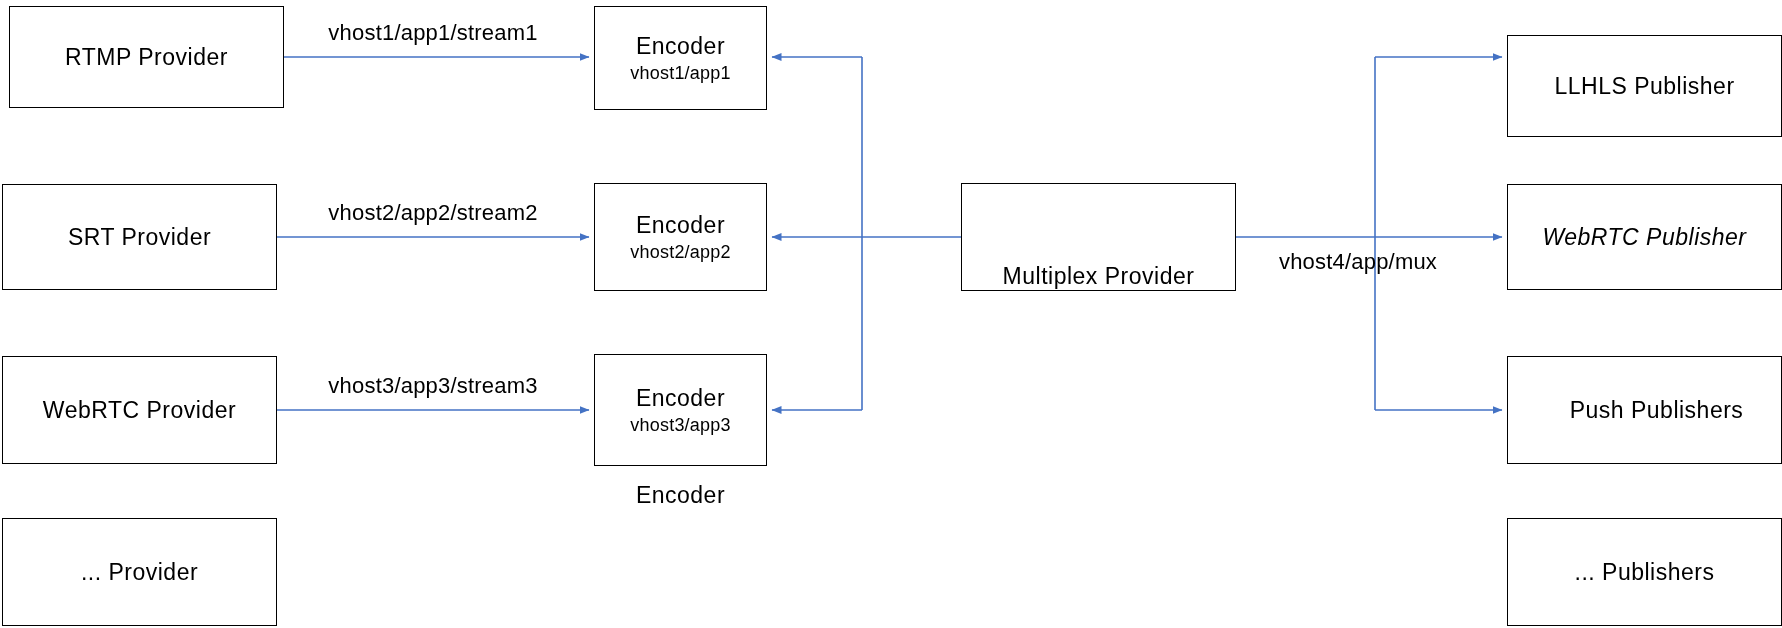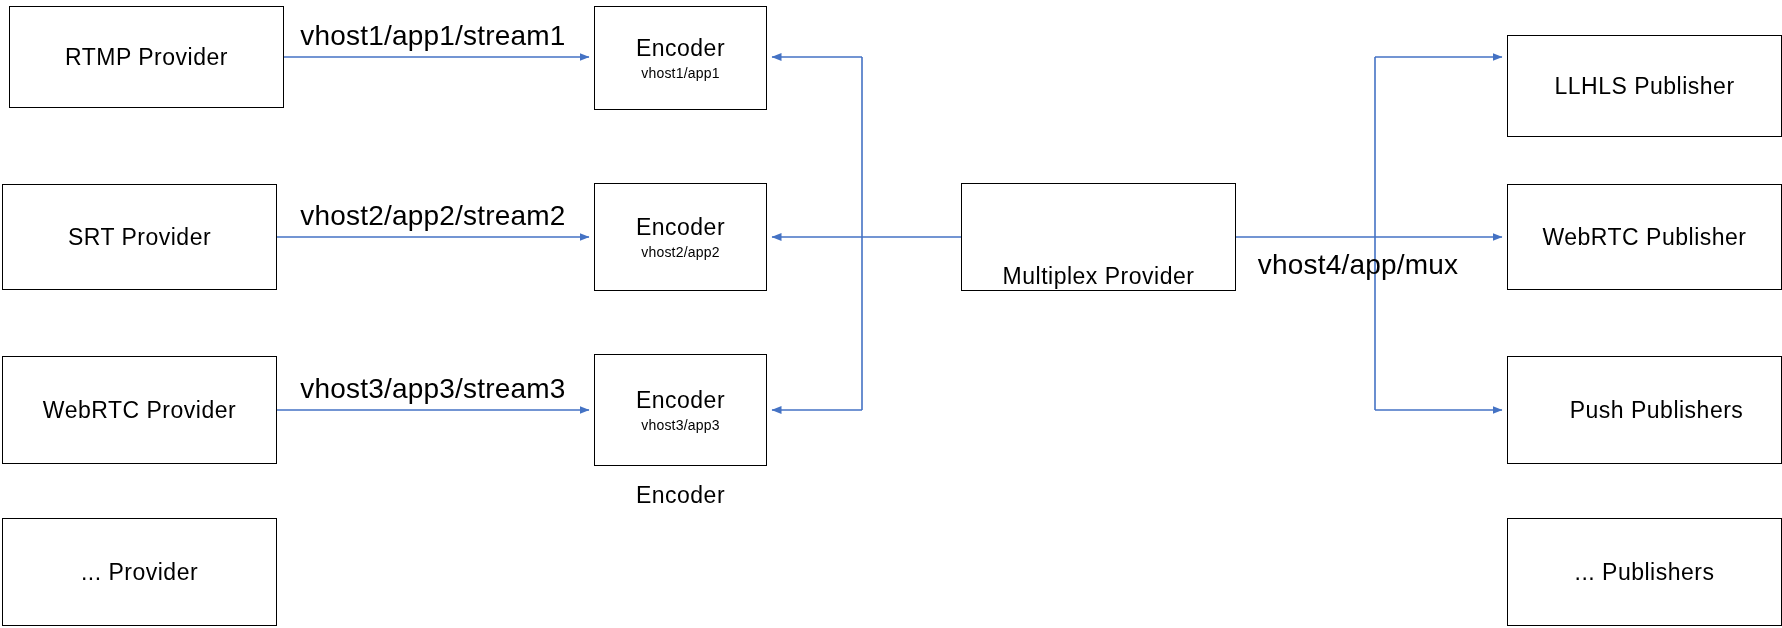--- a/index.html
+++ b/index.html
@@ -9,22 +9,22 @@
     font-family:"Liberation Sans", sans-serif;
   }
   .stage{position:absolute;left:0;top:0;width:1782px;height:628px;}
   svg.wires{position:absolute;left:0;top:0;}
   .wire{stroke:#4472c4;stroke-width:1.6;fill:none;}
   .node{
     position:absolute;background:#ffffff;border:1.6px solid #000000;
     display:flex;flex-direction:column;align-items:center;justify-content:center;
     box-sizing:border-box;font-size:23px;letter-spacing:0.5px;text-align:center;
   }
-  .node .sub{font-size:14px;margin-top:3px;letter-spacing:0.2px;}
-  .edge-label{position:absolute;font-size:28px;text-align:center;white-space:nowrap;letter-spacing:0.2px;}
+  .node .sub{font-size:18px;margin-top:3px;letter-spacing:0.2px;}
+  .edge-label{position:absolute;font-size:22px;text-align:center;white-space:nowrap;letter-spacing:0.2px;}
   .group-label{position:absolute;font-size:23px;text-align:center;letter-spacing:0.5px;}
 </style>
 </head>
 <body>
 
 <div class="stage">
 
   <svg class="wires" width="1782" height="628" viewBox="0 0 1782 628">
     <defs>
       <marker id="arrow" markerWidth="11" markerHeight="9" refX="9.5" refY="4" orient="auto" markerUnits="userSpaceOnUse">
@@ -77,21 +77,21 @@
 
   <div class="group-label" style="left:594px;top:482px;width:173px;">Encoder</div>
 
   <div class="node" style="left:961px;top:183px;width:275px;height:108px;justify-content:flex-end;">
     <span>Multiplex Provider</span>
   </div>
 
   <div class="node" style="left:1507px;top:6px;width:275px;height:102px;margin-top:29px;">
     <span>LLHLS Publisher</span>
   </div>
-  <div class="node" style="left:1507px;top:184px;width:275px;height:106px;">
+  <div class="node" style="left:1507px;top:184px;width:275px;height:106px;font-style:italic;">
     <span>WebRTC  Publisher</span>
   </div>
   <div class="node" style="left:1507px;top:356px;width:275px;height:108px;padding-left:24px;">
     <span>Push Publishers</span>
   </div>
   <div class="node" style="left:1507px;top:518px;width:275px;height:108px;">
     <span>... Publishers</span>
   </div>
 
   <div class="edge-label" style="left:273px;top:20px;width:320px;">vhost1/app1/stream1</div>

